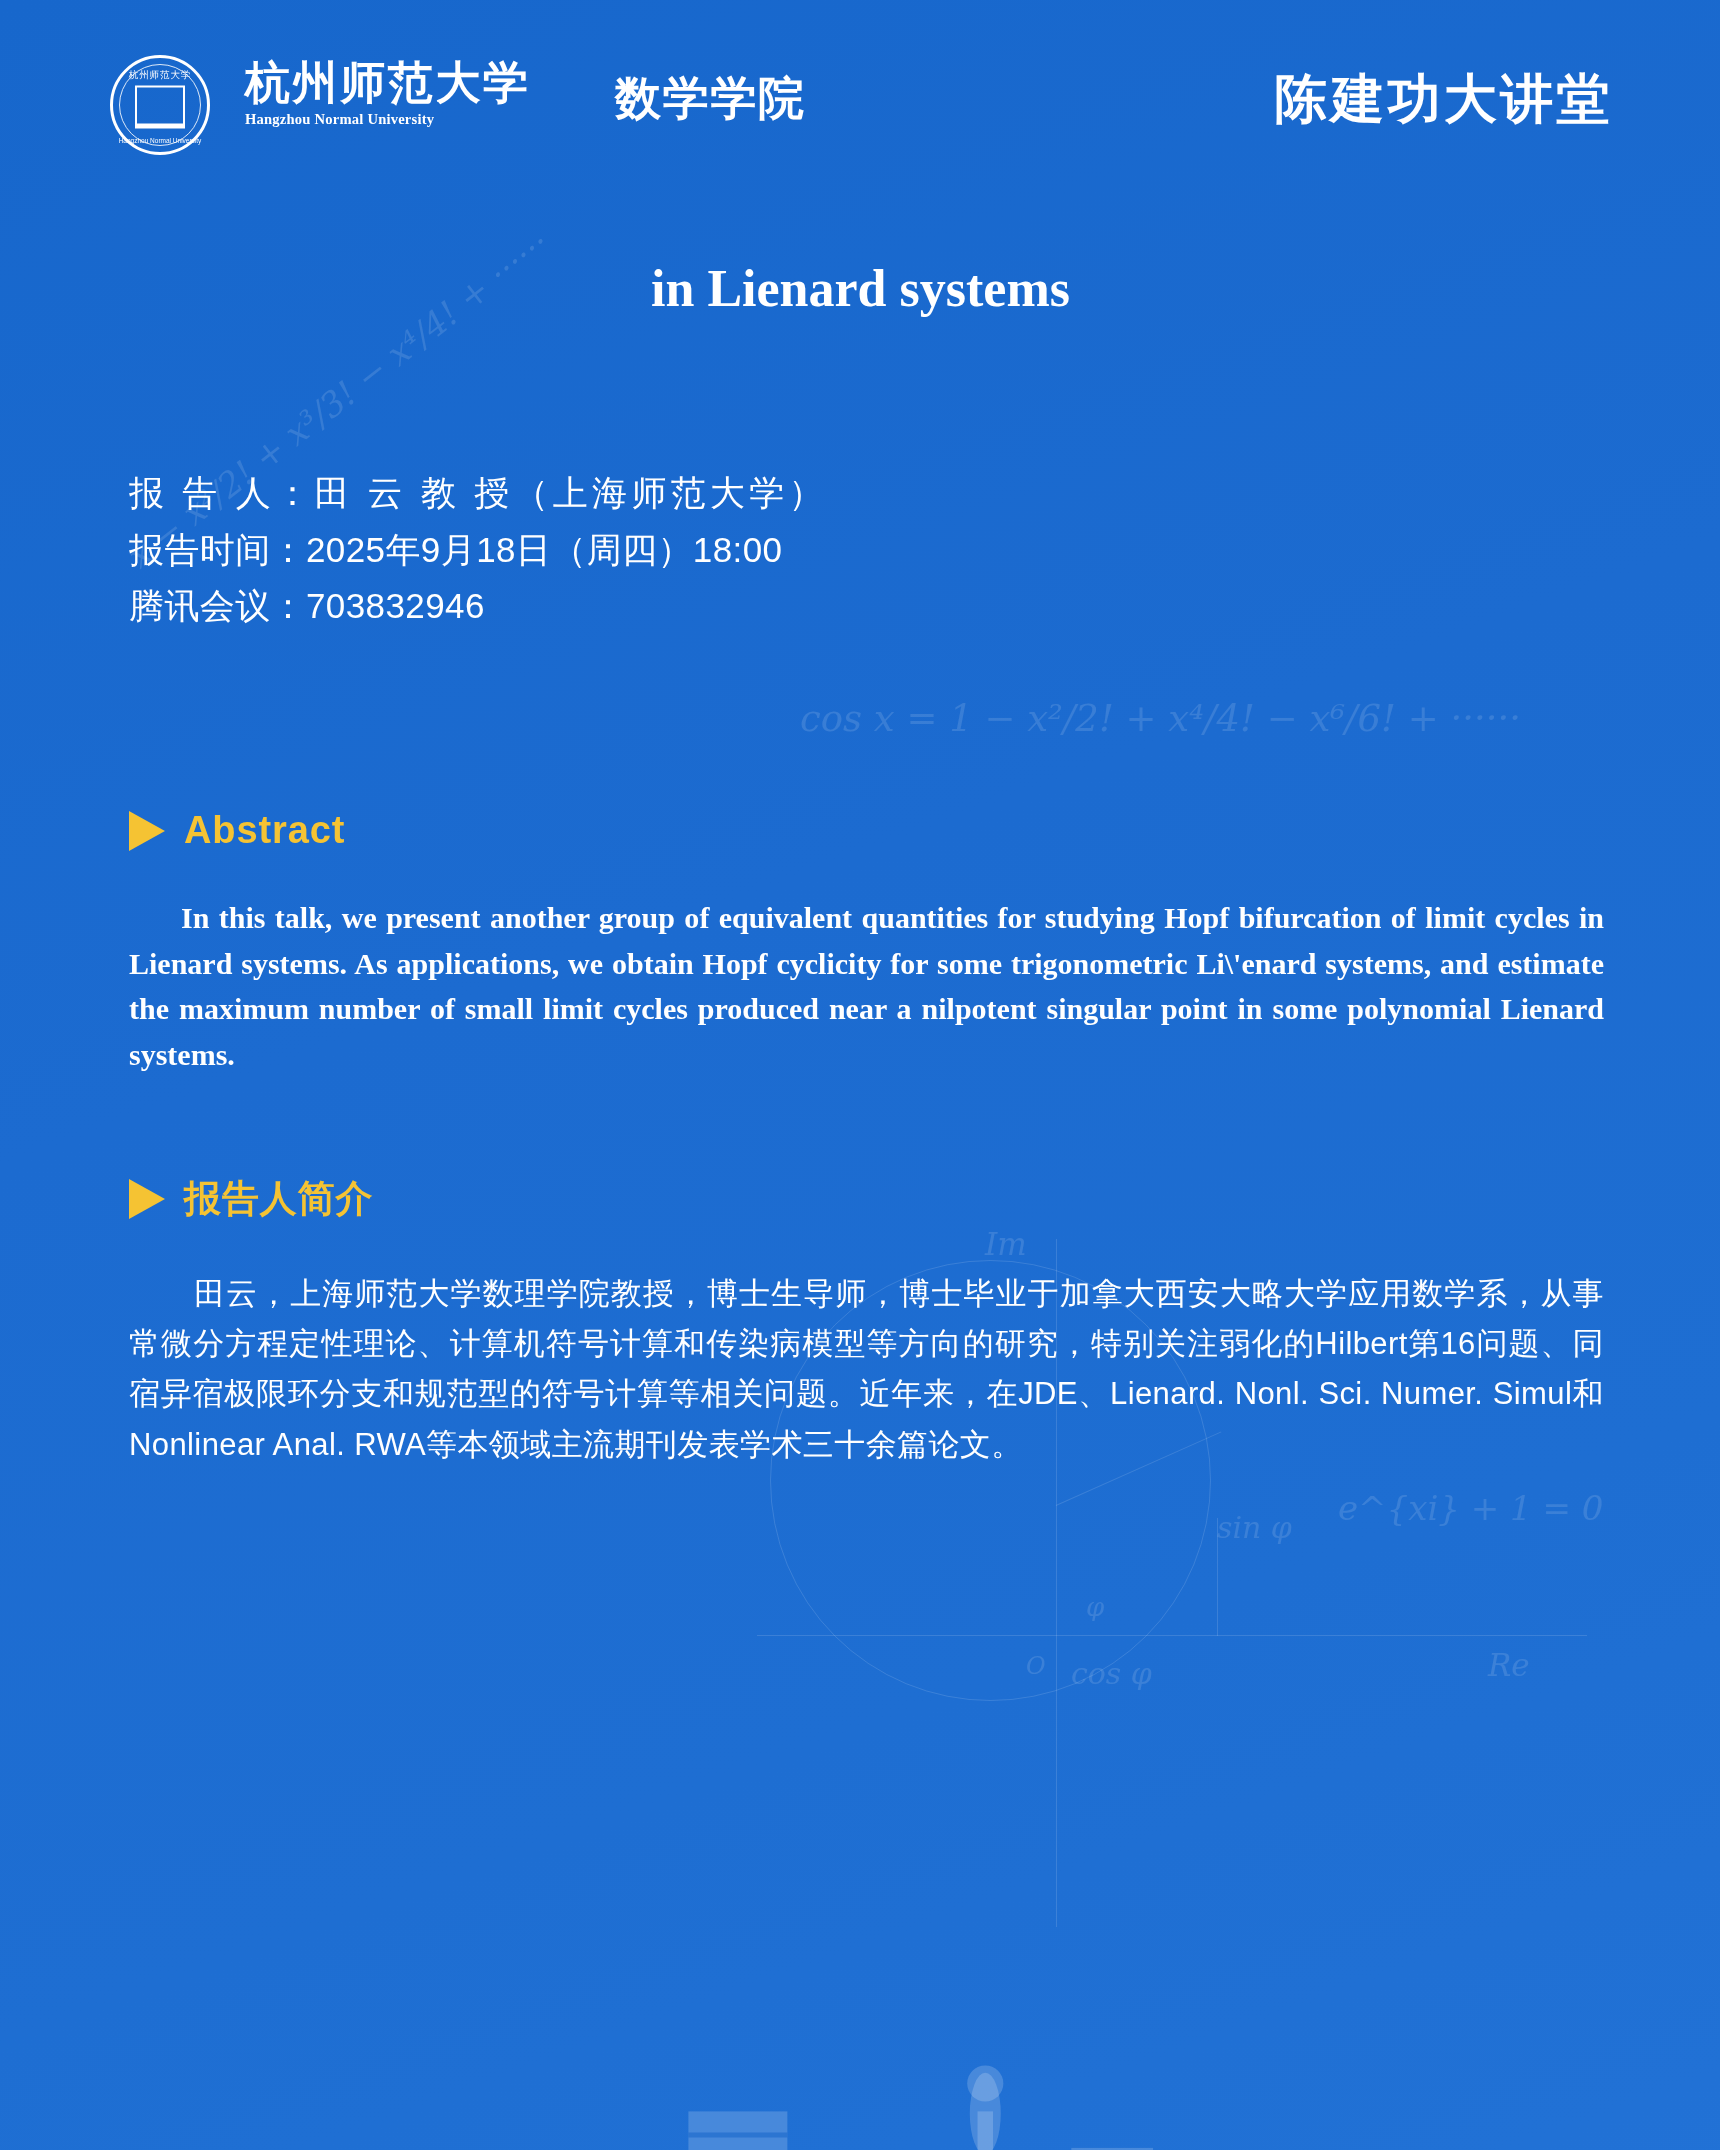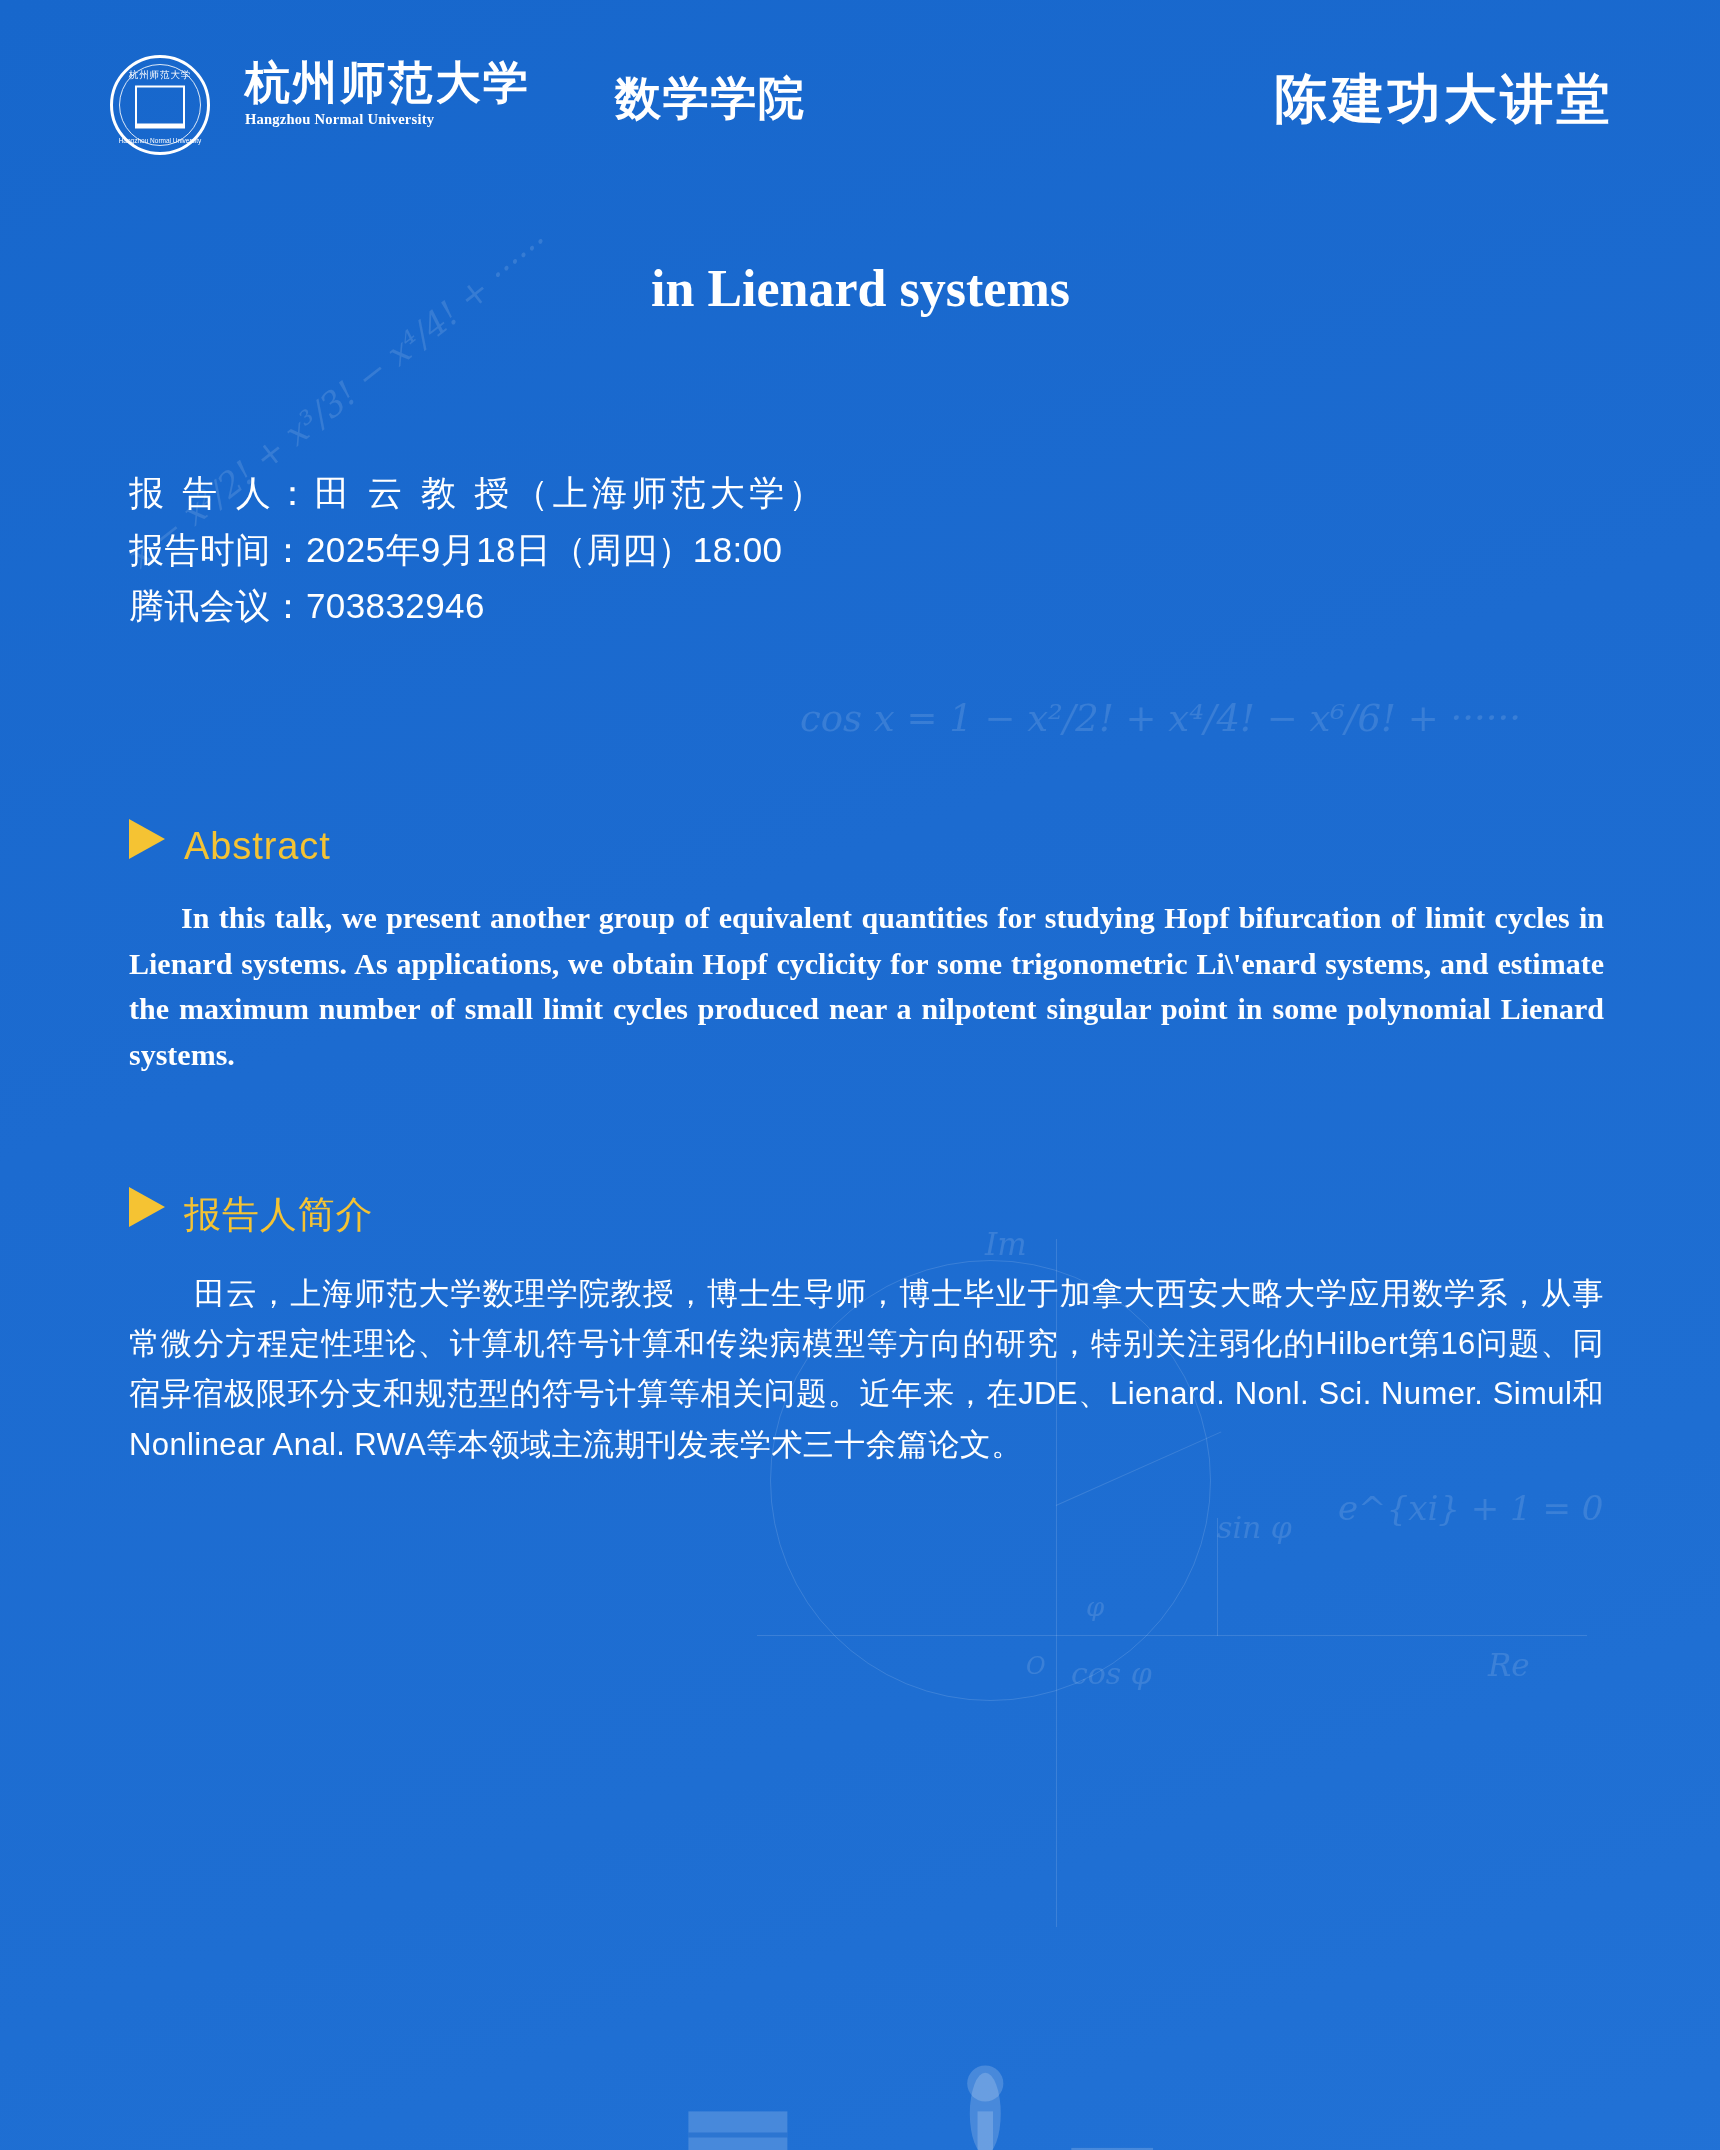--- a/index.html
+++ b/index.html
@@ -223,24 +223,23 @@
   }
   .tri {
     width: 0;
     height: 0;
     border-left: 36px solid #f5c333;
     border-top: 20.6px solid transparent;
     border-bottom: 20.6px solid transparent;
   }
   .section-label {
     color: #f5c333;
-    font-weight: normal;
+    font-weight: bold;
     font-size: 37px;
     letter-spacing: 0.9px;
-    margin-top: 16px;
   }
   .section-label.en {
     font-family: "Liberation Sans", sans-serif;
     font-size: 38px;
   }
   #abstract-head { left: 129px; top: 809px; }
   #bio-head { left: 129px; top: 1174px; }
 
   
   .abstract-body {

